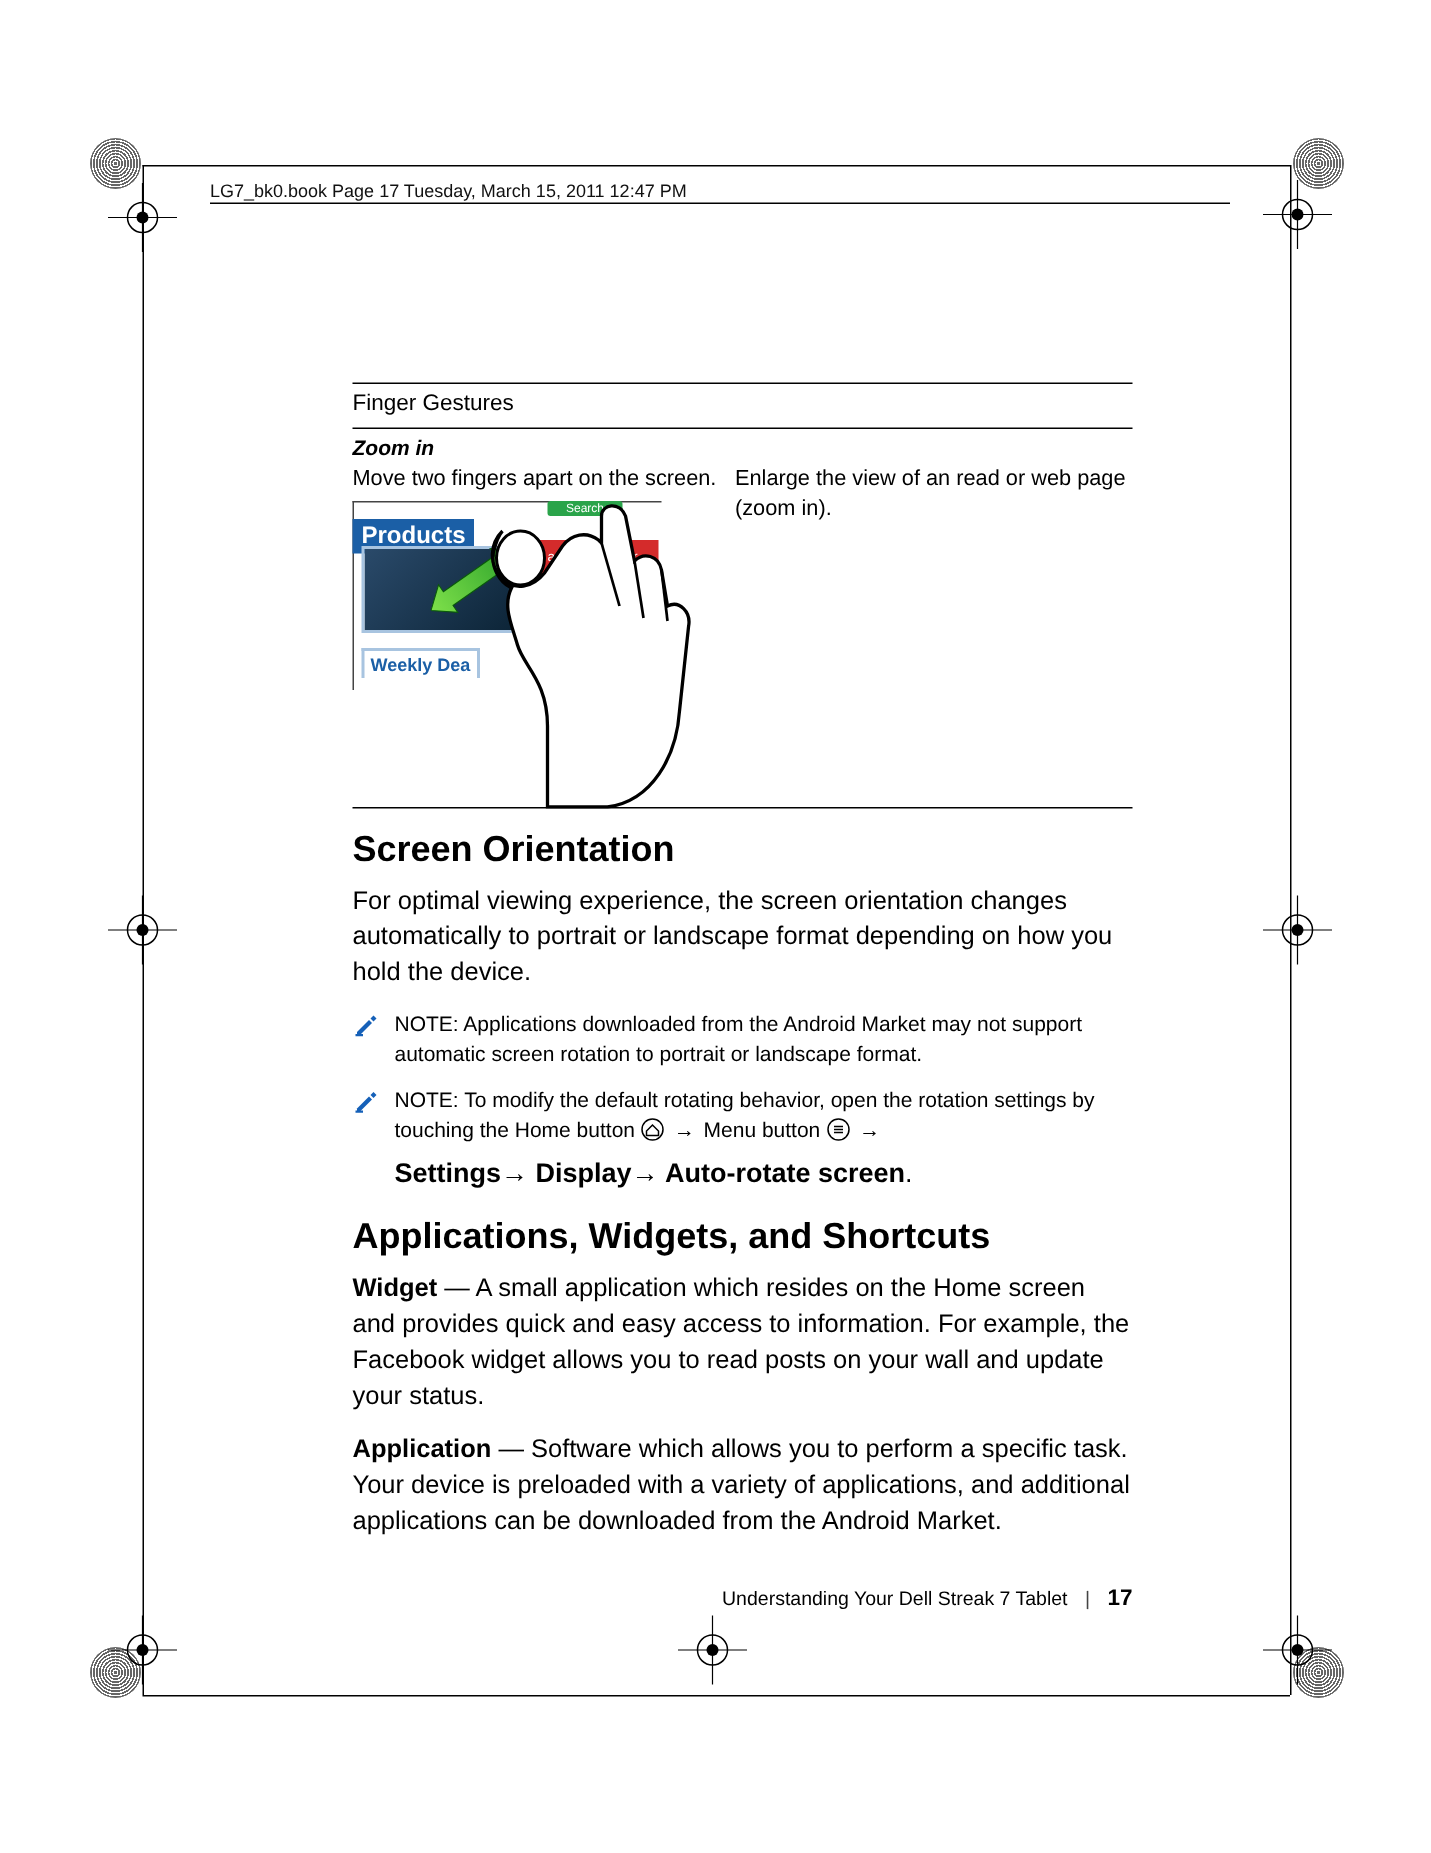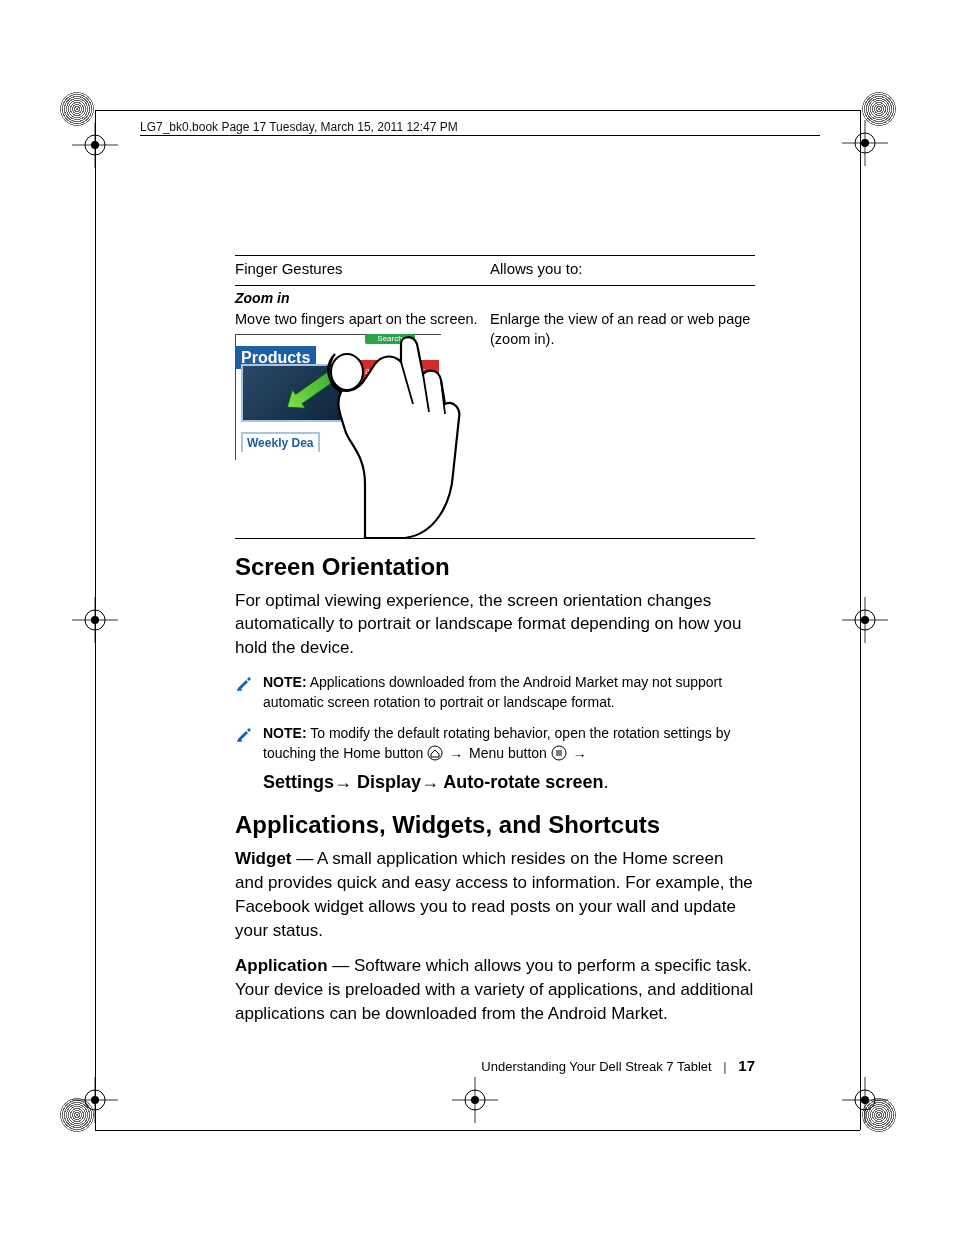--- a/index.html
+++ b/index.html
@@ -119,21 +119,21 @@
     margin: 6px 0 10px 0;
   }
   .note-icon {
     width: 18px; height: 18px; flex: 0 0 18px;
     margin-top: 2px;
   }
   .note-text {
     font-size: 14px;
     line-height: 1.45;
   }
-  .note-label { font-weight: 700; }
+  .note-label { font-weight: 400; }
   .inline-btn {
     display: inline-block;
     vertical-align: -3px;
     width: 16px; height: 16px;
   }
   .arrow { padding: 0 2px; }
   .pathline { font-size: 18px; }
   .pathline b { font-weight: 700; }
   .footer {
     position: absolute;
@@ -229,21 +229,20 @@
       <circle cx="35" cy="35" r="4" fill="#000"></circle>
       <line x1="35" y1="12" x2="35" y2="58" stroke="#000" stroke-width="0.8"></line>
       <line x1="12" y1="35" x2="58" y2="35" stroke="#000" stroke-width="0.8"></line>
     </svg></div>
 
 <div class="page">
 
   <div class="tbl-hr-top"></div>
   <div class="tbl-row">
     <div class="tbl-c1 tbl-head">Finger Gestures</div>
-    <div class="tbl-c2 tbl-head">Allows you to:</div>
   </div>
   <div class="tbl-hr-bot" style="border-bottom:1px solid #000;"></div>
 
   <div class="tbl-row" style="margin-top:2px;font-style:italic;">
     <div class="tbl-c1 tbl-sub">Zoom in</div>
     <div class="tbl-c2"></div>
   </div>
 
   <div class="tbl-row">
     <div class="tbl-c1 tbl-body">

